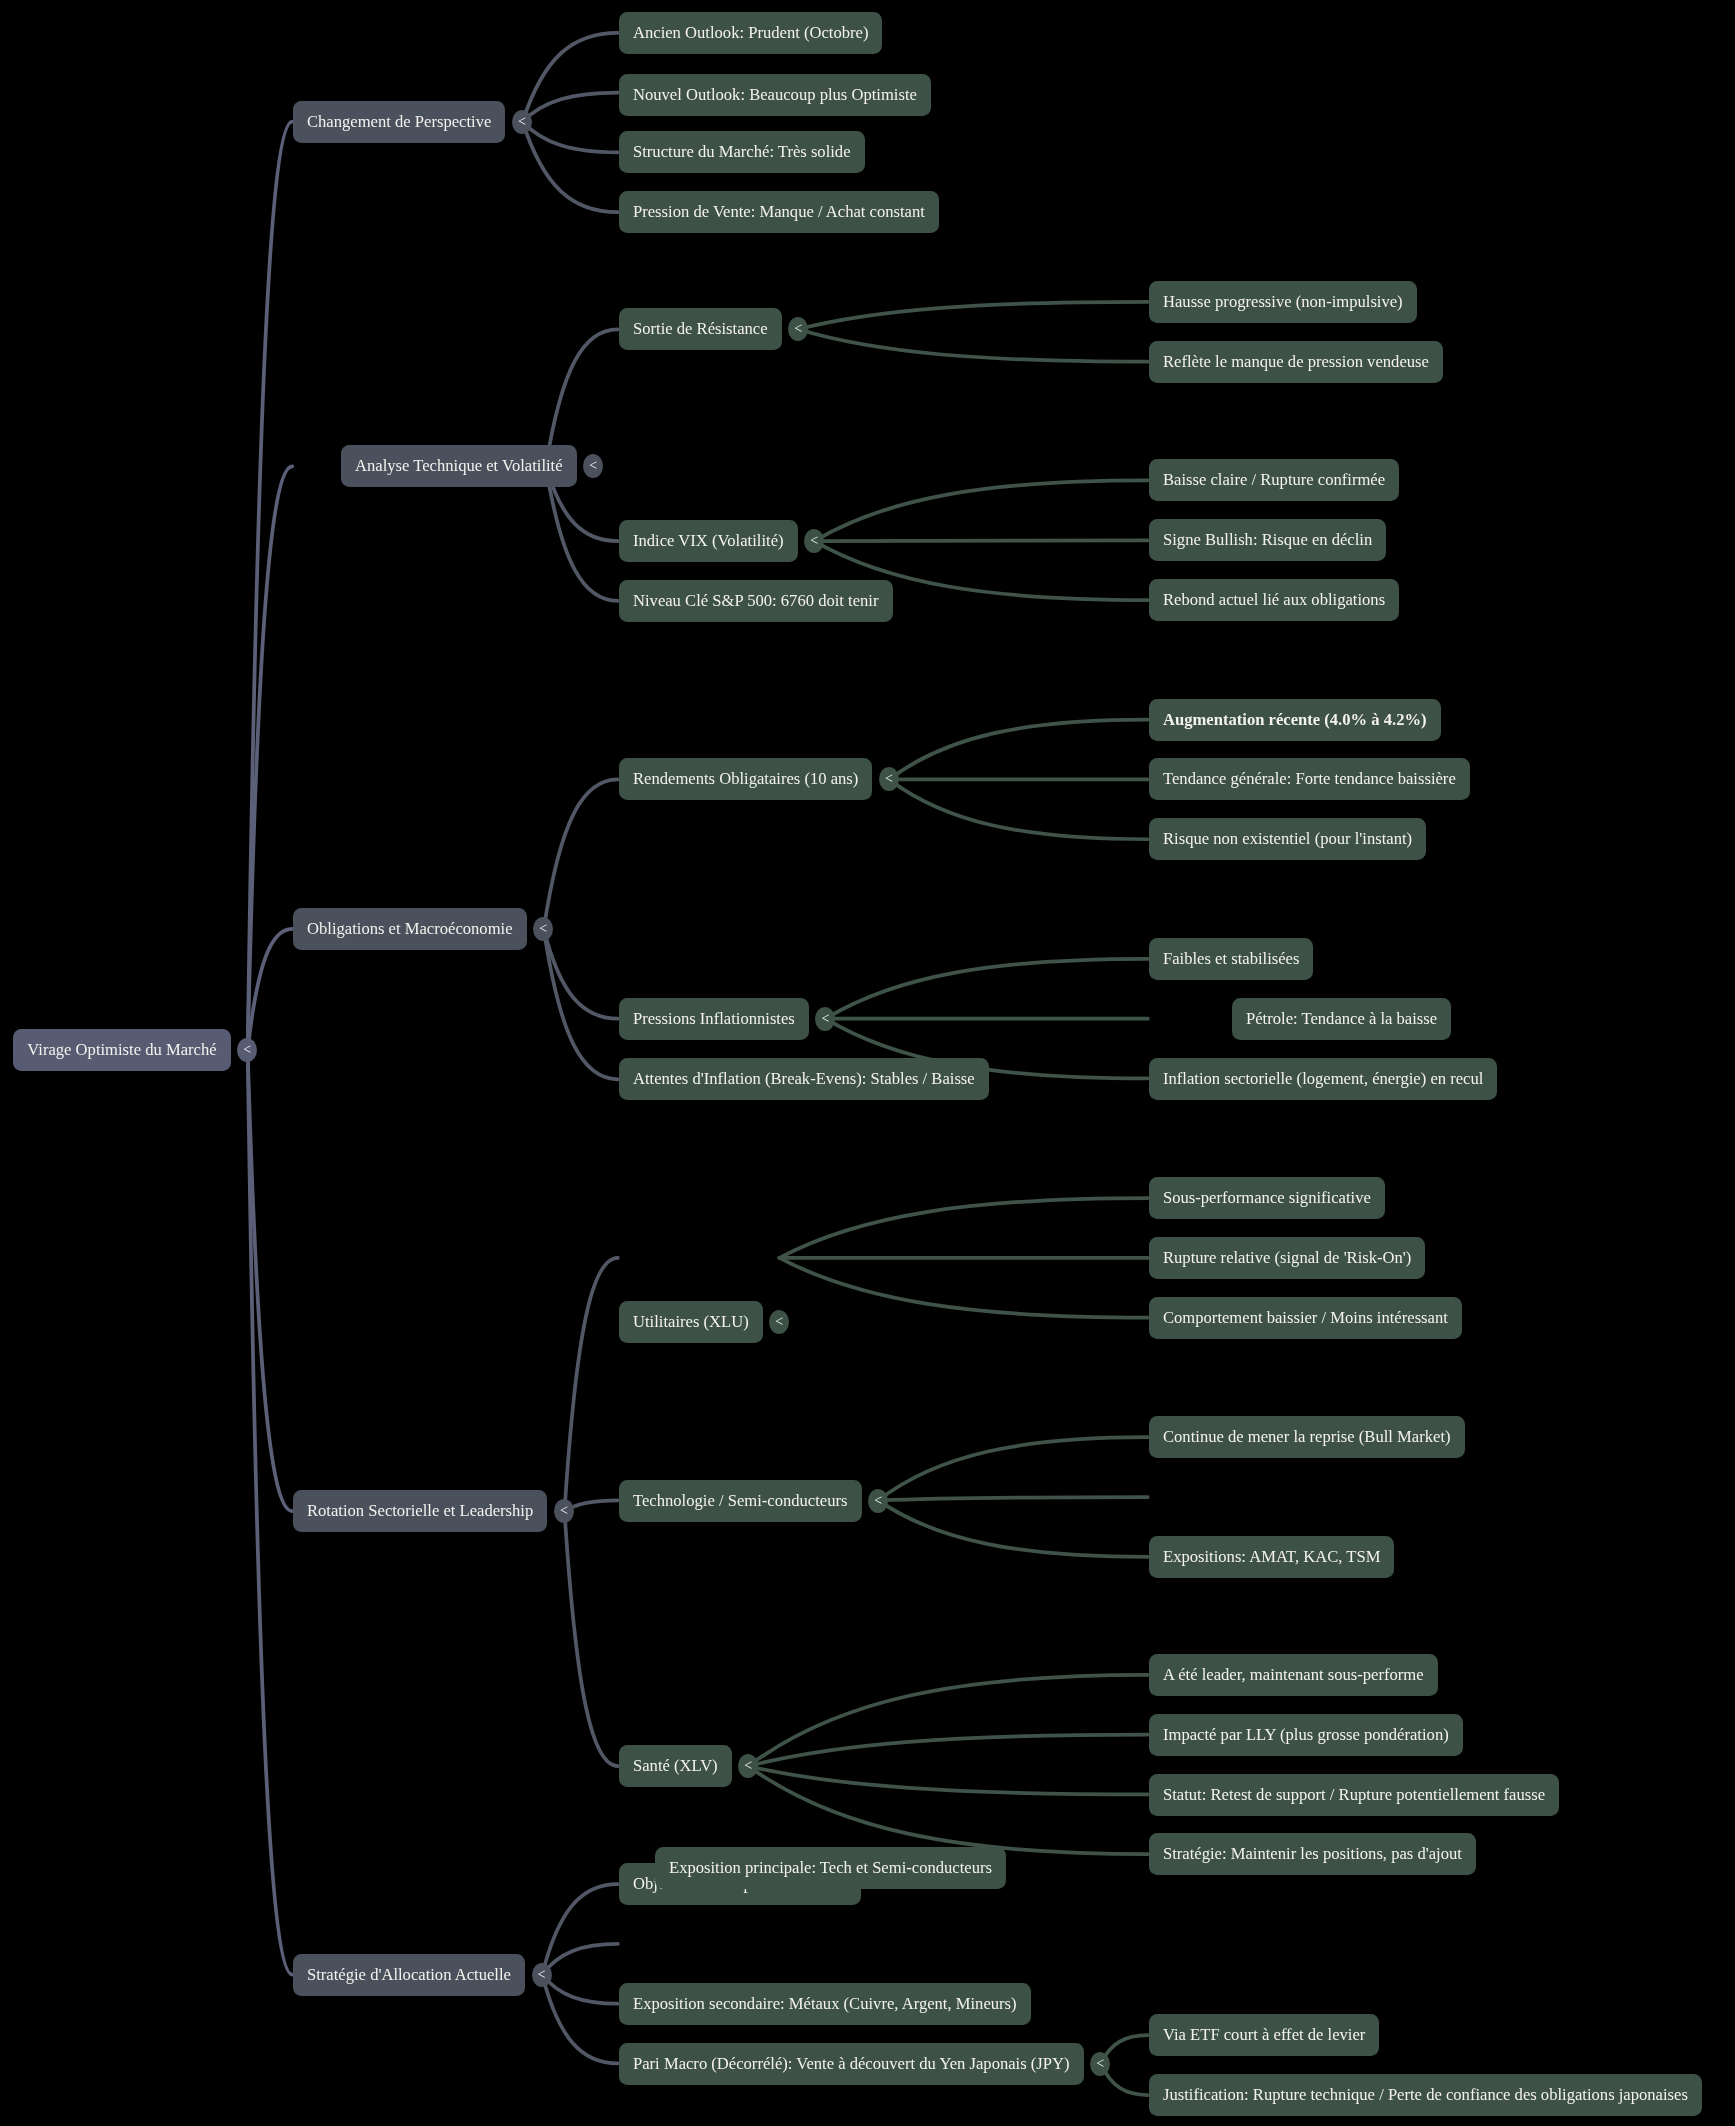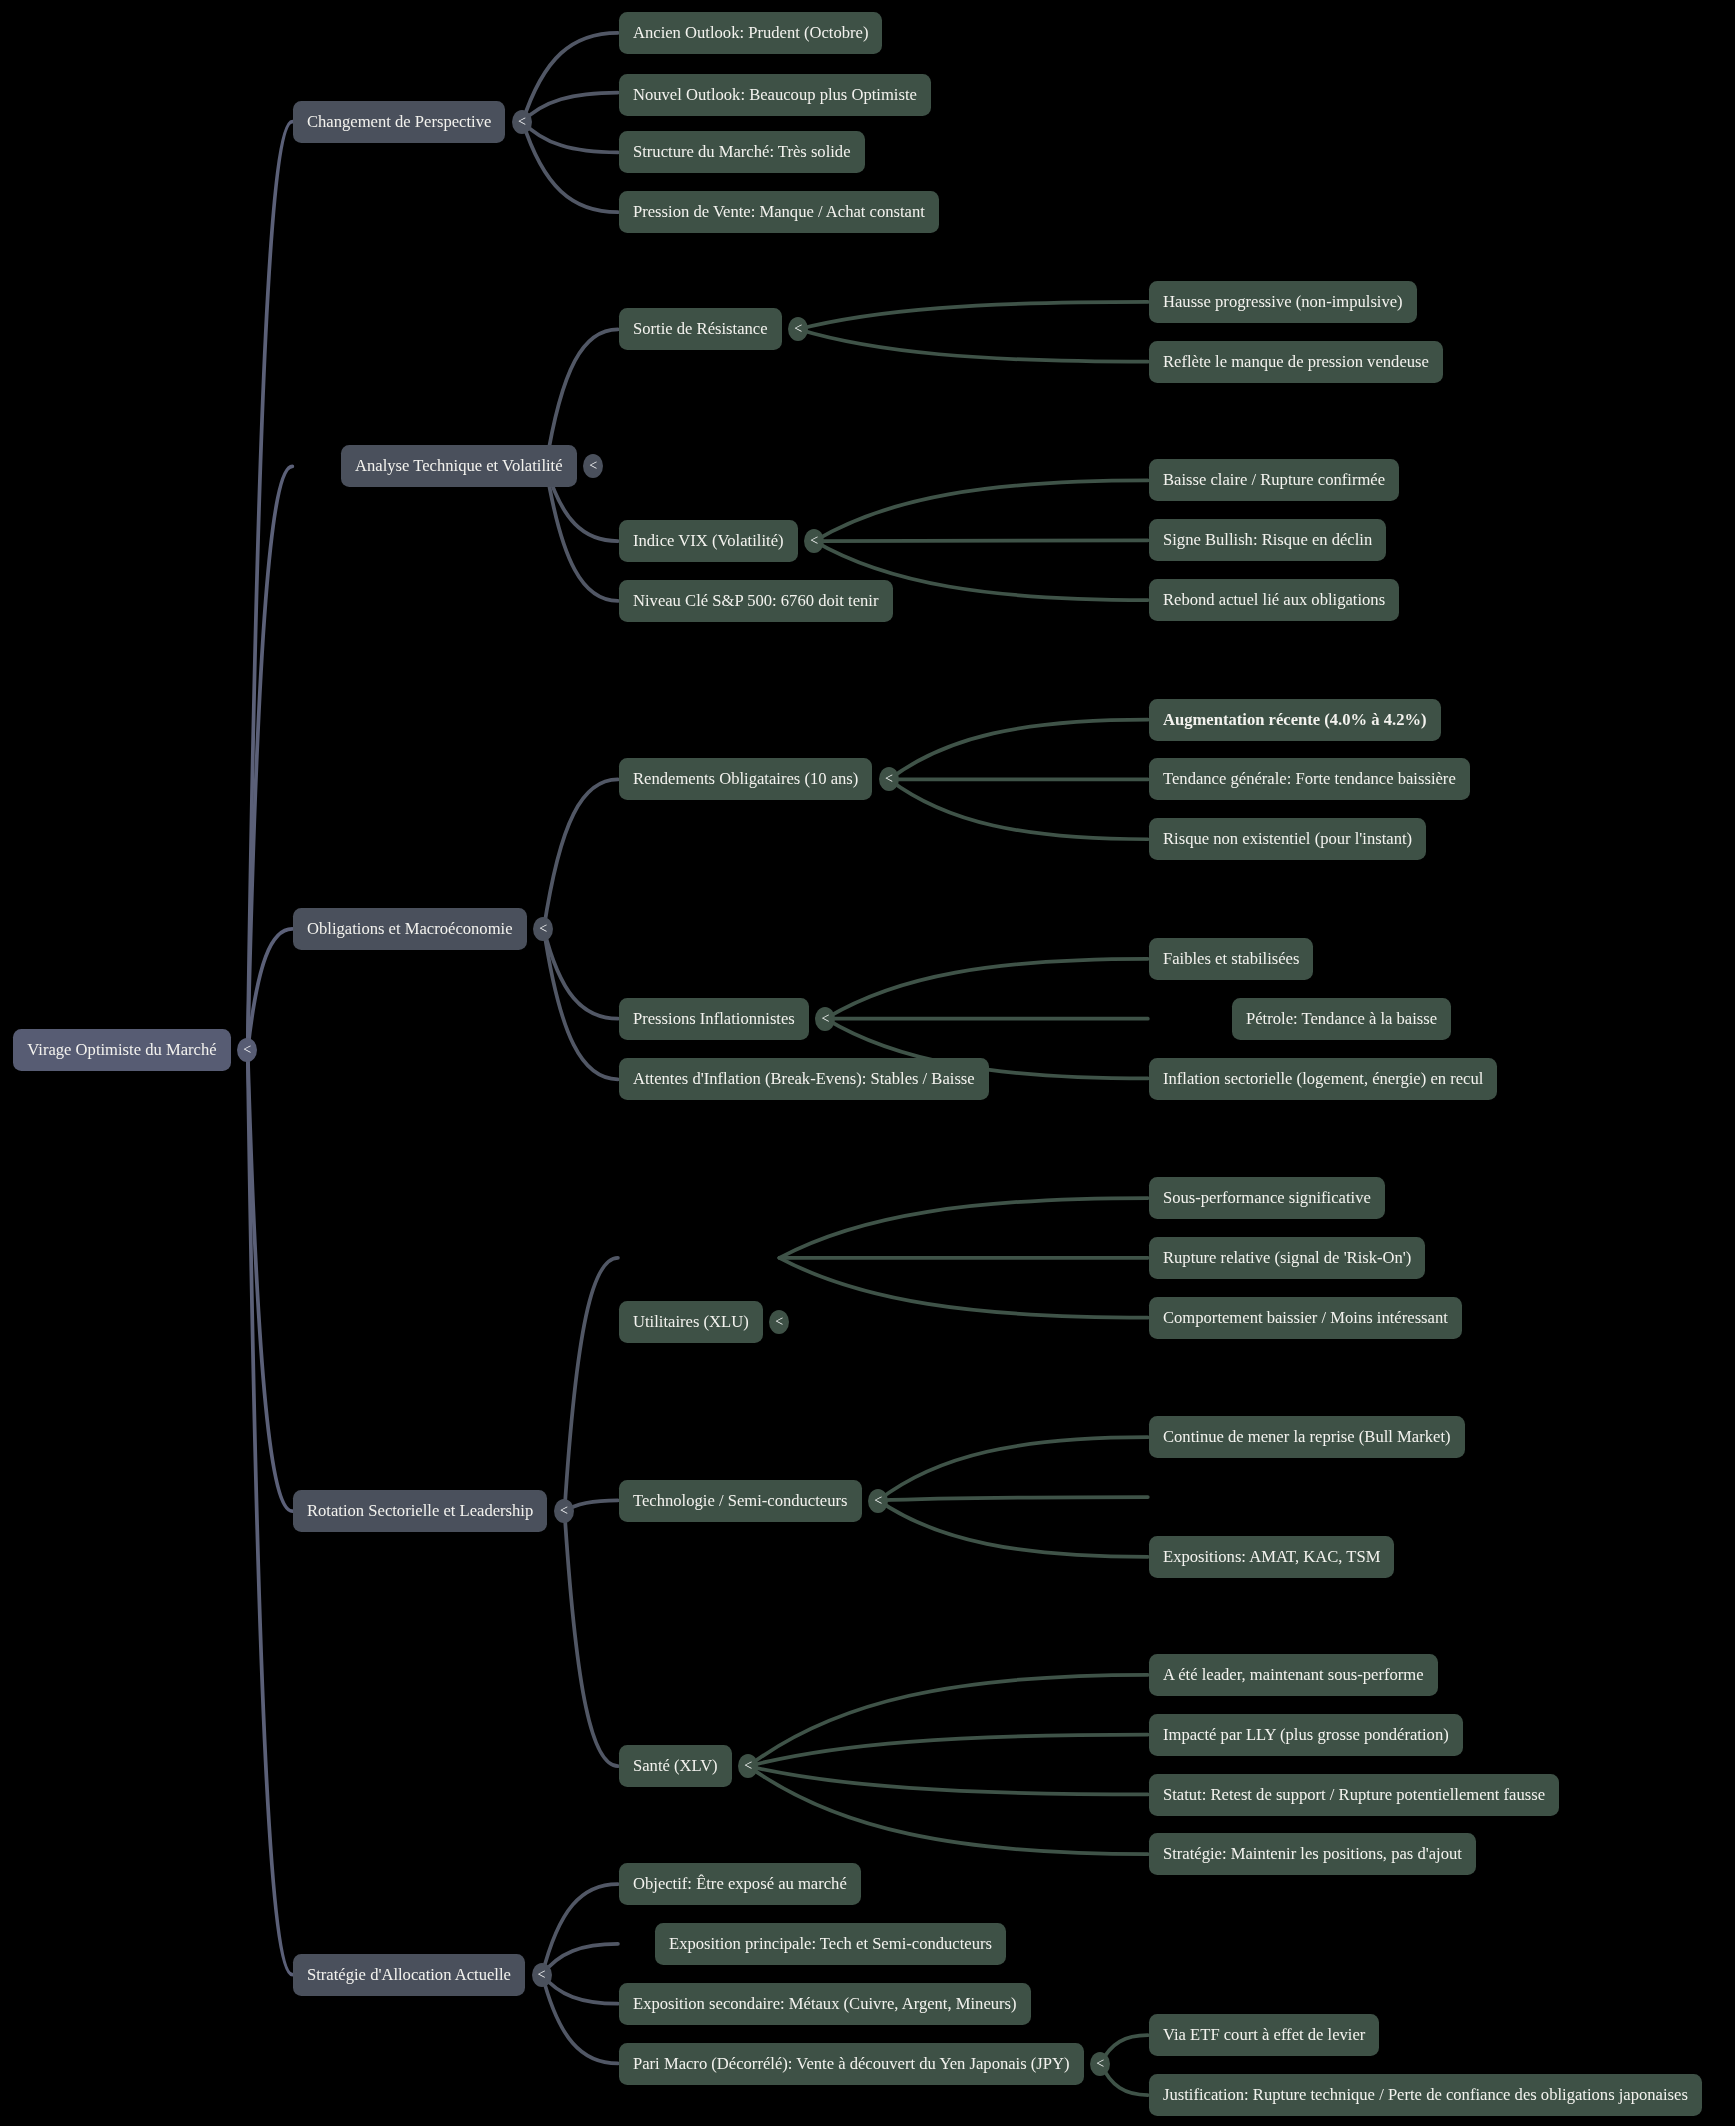--- a/index.html
+++ b/index.html
@@ -267,21 +267,21 @@
     </div>
     <div class="node-wrap lvl1" style="left: 293px; top: 1954px;">
       <div class="node-box"><span>Stratégie d'Allocation Actuelle</span></div>
       <div class="collapse">
         <span>&lt;</span>
       </div>
     </div>
     <div class="node-wrap lvl2" style="left: 619px; top: 1863px;">
       <div class="node-box"><span>Objectif: Être exposé au marché</span></div>
     </div>
-    <div class="node-wrap lvl2" style="left: 619px; top: 1923px; padding-left: 36px;">
+    <div class="node-wrap lvl2" style="left: 619px; top: 1847px; padding-left: 36px;">
       <div class="node-box"><span>Exposition principale: Tech et Semi-conducteurs</span></div>
     </div>
     <div class="node-wrap lvl2" style="left: 619px; top: 1983px;">
       <div class="node-box"><span>Exposition secondaire: Métaux (Cuivre, Argent, Mineurs)</span></div>
     </div>
     <div class="node-wrap lvl2" style="left: 619px; top: 2043px;">
       <div class="node-box"><span>Pari Macro (Décorrélé): Vente à découvert du Yen Japonais (JPY)</span></div>
       <div class="collapse">
         <span>&lt;</span>
       </div>

